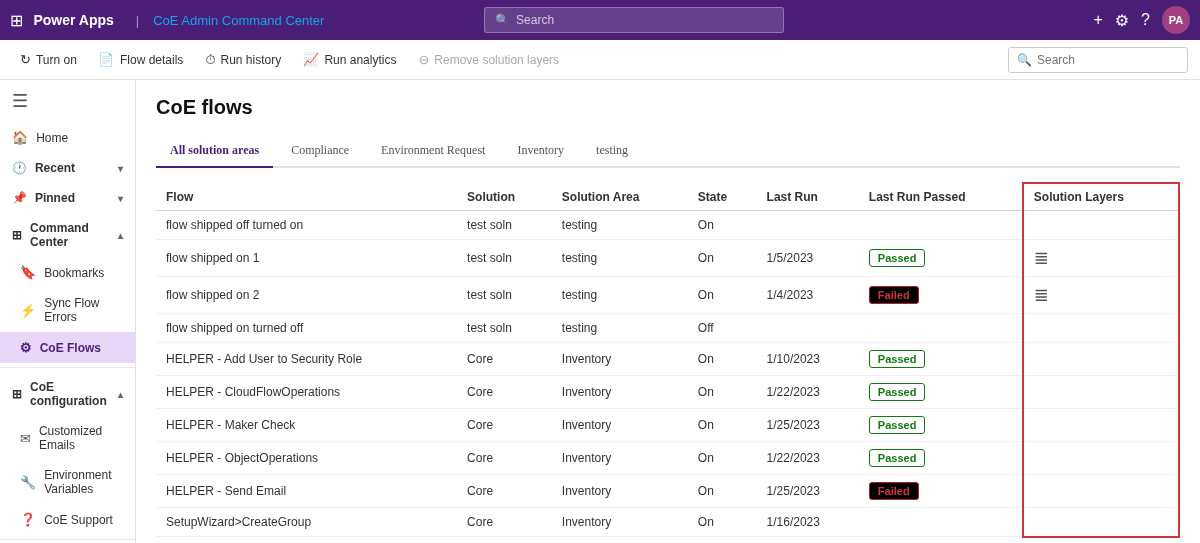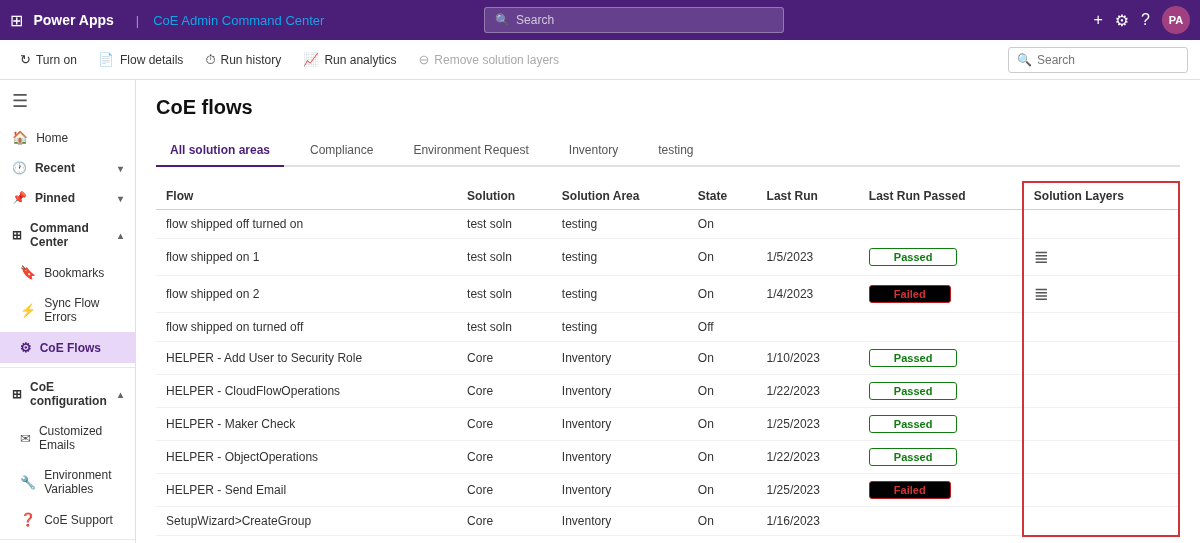--- a/index.html
+++ b/index.html
@@ -121,21 +121,21 @@
     
     .main {
       flex: 1;
       background: #fff;
       overflow: auto;
       padding: 16px 20px;
     }
     .page-title { font-size: 20px; font-weight: 600; margin-bottom: 16px; color: #111; }
 
     
-    .tabs { display: flex; gap: 12px; border-bottom: 2px solid #e0e0e0; margin-bottom: 14px; }
+    .tabs { display: flex; gap: 4px; border-bottom: 2px solid #e0e0e0; margin-bottom: 14px; font-family: Liberation Serif, serif; }
     .tab {
       padding: 8px 14px;
       cursor: pointer;
       font-size: 12px;
       color: #555;
       border-bottom: 2px solid transparent;
       margin-bottom: -2px;
     }
     .tab.active { color: #4b1f78; border-bottom-color: #4b1f78; font-weight: 600; }
 
@@ -152,21 +152,21 @@
       white-space: nowrap;
     }
     td {
       padding: 7px 10px;
       border-bottom: 1px solid #f0f0f0;
       color: #333;
       white-space: nowrap;
     }
     .badge {
       display: inline-block;
-      padding: 2px 24px;
+      padding: 2px 8px;
       border-radius: 3px;
       font-size: 11px;
       font-weight: 600;
     }
     .badge-passed { border: 1px solid #107c10; color: #107c10; background: #fff; }
     .badge-failed { border: 1px solid #b91c1c; color: #d13438; background: #000000; }
     .layers-icon { font-size: 16px; color: #555; cursor: pointer; }
   </style>
 </head>
 <body>

